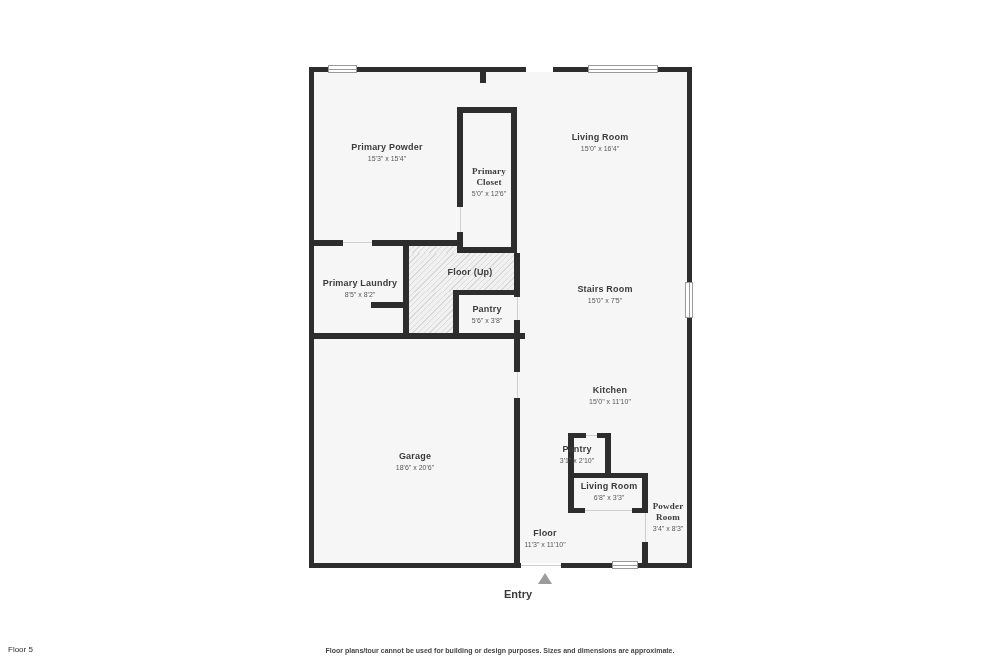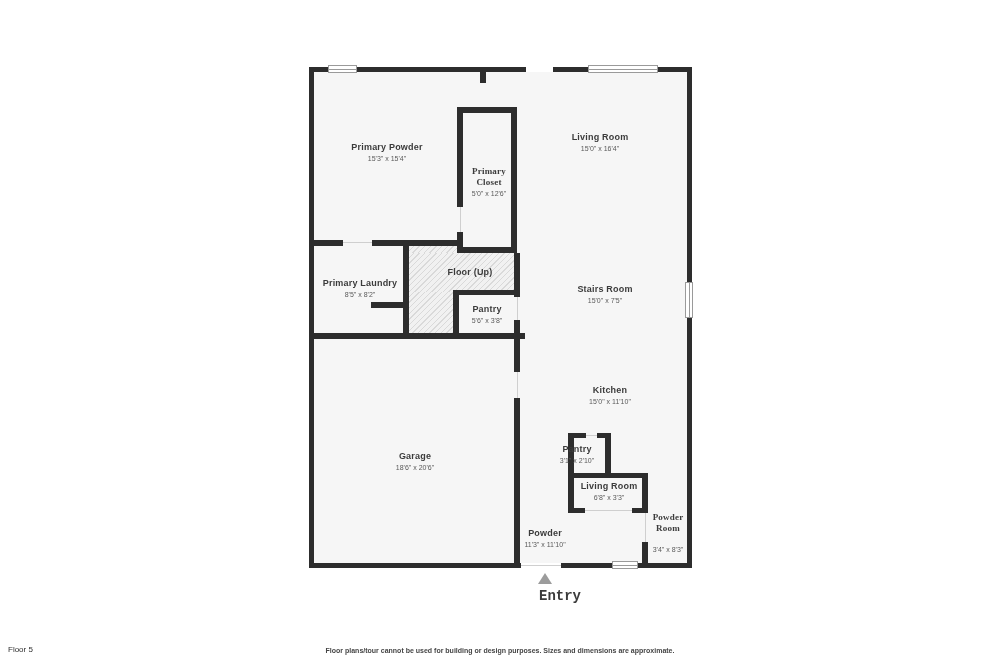--- a/index.html
+++ b/index.html
@@ -12,26 +12,26 @@
   .win{position:absolute;background:#fff;border:1px solid #9a9a9a;box-sizing:border-box;}
   .win.h::after{content:"";position:absolute;left:0;right:0;top:50%;border-top:1px solid #9a9a9a;}
   .win.v::after{content:"";position:absolute;top:0;bottom:0;left:50%;border-left:1px solid #9a9a9a;}
   .plainwin{position:absolute;background:#fff;}
   .gapline{position:absolute;background:#cfcfcf;}
   .room-label{position:absolute;transform:translateX(-50%);text-align:center;color:#3b3b3b;}
   .room-name{font-size:9px;font-weight:600;letter-spacing:.2px;line-height:11px;white-space:nowrap;}
   .room-name.wrap{white-space:normal;font-family:Liberation Serif, serif;}
   .room-dims{font-size:7px;font-weight:400;color:#5a5a5a;line-height:9px;margin-top:1px;white-space:nowrap;}
   .pc-name{width:48px;margin:0 auto;}
-  .pr-name{width:50px;margin:11px auto;}
+  .pr-name{width:50px;margin:0 auto;}
   .entry-tri{position:absolute;left:545px;top:573px;width:0;height:0;margin-left:-7px;
              border-left:7px solid transparent;border-right:7px solid transparent;
              border-bottom:11px solid #9c9c9c;}
-  .entry-label{position:absolute;left:560px;top:588px;transform:translateX(-50%);
-               font-size:14px;font-weight:600;color:#3b3b3b;font-family:Liberation Mono, monospace;}
+  .entry-label{position:absolute;left:518px;top:588px;transform:translateX(-50%);
+               font-size:11px;font-weight:600;color:#3b3b3b;}
   .floor-tag{position:absolute;left:8px;top:645px;font-size:8px;font-weight:500;color:#2f2f2f;}
   .disclaimer{position:absolute;left:500px;top:647px;transform:translateX(-50%);
               font-size:7px;font-weight:600;color:#454545;white-space:nowrap;}
 </style>
 </head>
 <body>
 
 <div id="canvas">
 
   <div class="floor"></div>
@@ -135,21 +135,21 @@
   </div>
   <div class="room-label" style="left:609px;top:481px">
     <div class="room-name">Living Room</div>
     <div class="room-dims">6'8" x 3'3"</div>
   </div>
   <div class="room-label" style="left:668px;top:501px">
     <div class="room-name wrap pr-name">Powder Room</div>
     <div class="room-dims">3'4" x 8'3"</div>
   </div>
   <div class="room-label" style="left:545px;top:528px">
-    <div class="room-name">Powder</div>
+    <div class="room-name">Floor</div>
     <div class="room-dims">11'3" x 11'10"</div>
   </div>
 
   <div class="entry-tri"></div>
   <div class="entry-label">Entry</div>
 
   <div class="floor-tag">Floor 5</div>
   <div class="disclaimer">Floor plans/tour cannot be used for building or design purposes. Sizes and dimensions are approximate.</div>
 
 </div>

